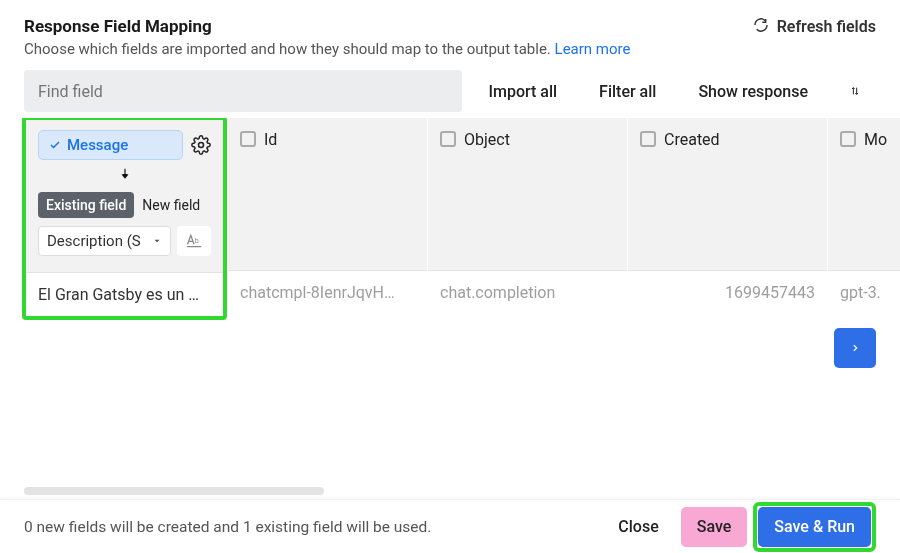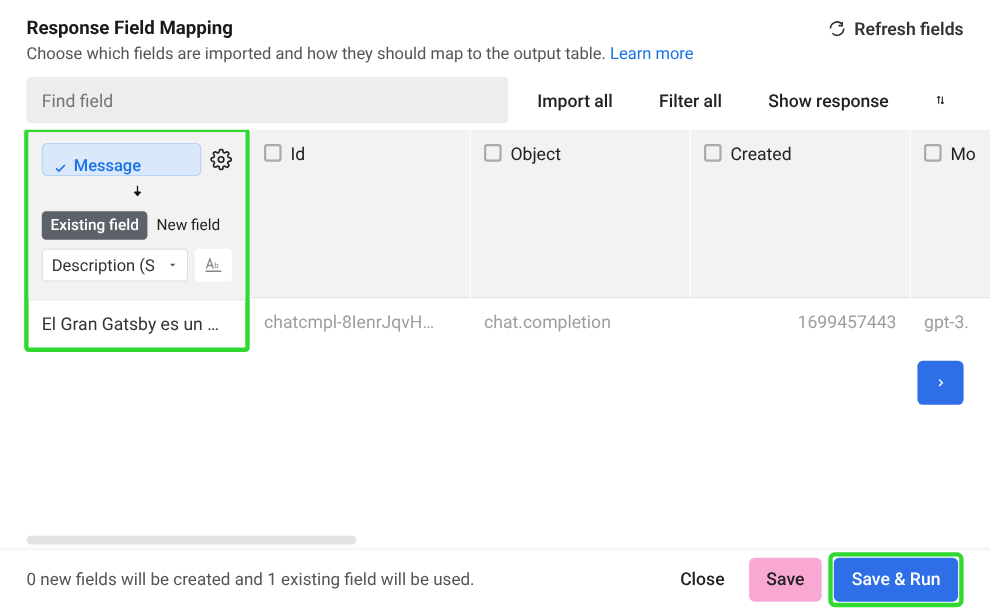--- a/index.html
+++ b/index.html
@@ -15,21 +15,21 @@
     --border:#e3e3e3;
     --green:#31d82f;
   }
   *{box-sizing:border-box;font-family:-apple-system,BlinkMacSystemFont,"Segoe UI",Roboto,Helvetica,Arial,sans-serif;}
   html,body{margin:0;padding:0;background:#fff;color:var(--text);}
   .app{width:900px;height:553px;position:relative;overflow:hidden;}
 
   
   .hdr{display:flex;align-items:center;justify-content:space-between;padding:16px 24px 4px 24px;}
   .hdr-title{font-size:17px;font-weight:700;color:#1a1a1a;}
-  .refresh{display:flex;align-items:center;gap:8px;font-size:16px;font-weight:600;color:#333;cursor:pointer;}
+  .refresh{display:flex;align-items:flex-start;gap:8px;font-size:16px;font-weight:600;color:#333;cursor:pointer;}
   .refresh svg{width:16px;height:16px;}
 
   .subtitle{padding:0 24px 12px 24px;font-size:15px;color:#555;}
   .subtitle a{color:var(--link);text-decoration:none;}
 
   
   .toolbar{display:flex;align-items:stretch;gap:10px;padding:0 24px;}
   .find{flex:1;background:var(--gray-bg2);border-radius:4px;display:flex;align-items:center;}
   .find input{flex:1;border:none;background:transparent;height:42px;padding:0 14px;font-size:16px;color:#1d4ed8;outline:none;}
   .tbtn{background:#fff;border:none;height:42px;padding:0 16px;font-size:16px;font-weight:500;color:#222;border-radius:4px;cursor:pointer;}
@@ -47,21 +47,21 @@
   .simplehead{display:flex;align-items:flex-start;gap:8px;padding-top:2px;}
   .chk{width:16px;height:16px;border:2px solid #aaa;border-radius:3px;margin-top:1px;flex:0 0 auto;}
   .colname{font-size:16px;color:#222;font-weight:400;}
 
   .row{height:44px;display:flex;align-items:center;padding:0 12px;border-top:1px solid var(--border);color:var(--text-muted);font-size:16px;white-space:nowrap;overflow:hidden;text-overflow:ellipsis;}
   .row.first{color:#333;}
   .row.right{justify-content:flex-end;}
 
   
   .msgbtn-row{display:flex;align-items:center;gap:8px;}
-  .msgbtn{flex:1;background:var(--blue-bg);border:1px solid #b7d3f5;border-radius:5px;height:30px;display:flex;align-items:flex-end;gap:6px;padding:0 10px;color:var(--link);font-size:15px;font-weight:500;}
+  .msgbtn{flex:1;background:var(--blue-bg);border:1px solid #b7d3f5;border-radius:5px;height:30px;display:flex;align-items:center;gap:6px;padding:0 10px;color:var(--link);font-size:15px;font-weight:500;}
   .msgbtn svg{width:12px;height:12px;stroke:var(--link);}
   .gear{width:20px;height:20px;color:#333;cursor:pointer;}
   .arrowdown{text-align:center;margin:6px 0 6px 0;}
   .arrowdown svg{width:14px;height:16px;}
   .toggle{display:flex;align-items:center;gap:0;}
   .togglebtn{height:26px;padding:0 8px;font-size:14px;border-radius:4px;display:flex;align-items:center;}
   .togglebtn.active{background:var(--gray-btn);color:#fff;font-weight:500;}
   .togglebtn.inactive{background:transparent;color:#222;}
   .destrow{display:flex;align-items:center;gap:6px;margin-top:8px;}
   .destsel{flex:1;background:#fff;border:1px solid #ddd;border-radius:4px;height:30px;display:flex;align-items:center;justify-content:space-between;padding:0 8px;font-size:15px;color:#333;overflow:hidden;}

